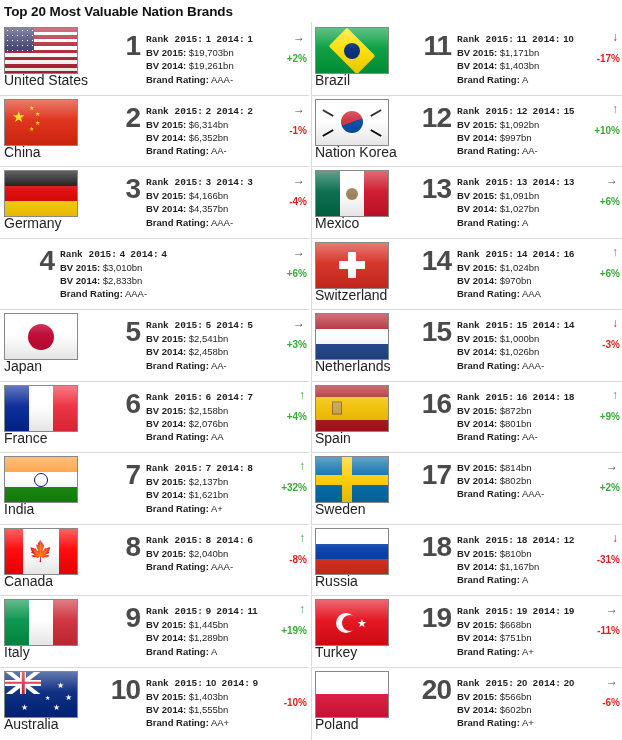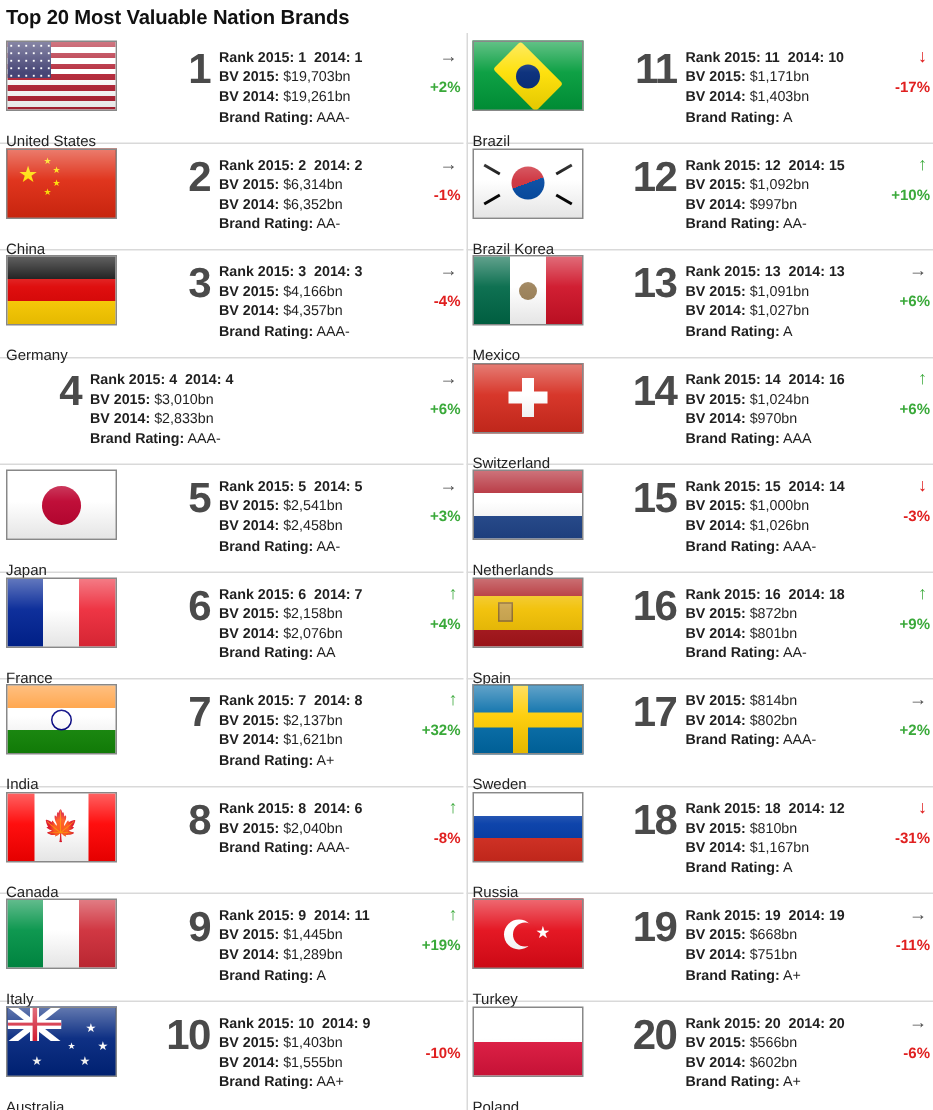--- a/index.html
+++ b/index.html
@@ -50,23 +50,23 @@
   }
   .flag {
     width: 74px;
     height: 47px;
     border: 1px solid #888;
     position: relative;
     overflow: hidden;
     background: #fff;
   }
   .country {
-    font-size: 10px;
+    font-size: 14px;
     color: #222;
-    margin-top: 15px;
+    margin-top: 1px;
     line-height: 11px;
     white-space: nowrap;
   }
   .rank {
     flex: 0 0 auto;
     min-width: 60px;
     text-align: right;
     font-size: 28px;
     font-weight: bold;
     color: #4a4a4a;
@@ -81,21 +81,21 @@
     font-size: 9.5px;
     line-height: 13.2px;
     position: relative;
   }
   .info .line {
     white-space: nowrap;
     color: #1f1f1f;
   }
   .info .line .lbl { font-weight: bold; }
   .info .line .val { font-weight: normal; }
-  .info .rankline .lbl { font-weight: bold; }
+  .info .rankline .lbl { font-weight: bold; font-family: Liberation Mono, monospace; }
   .info .rankline .num { font-weight: bold; }
   .arrow {
     position: absolute;
     right: 4px;
     top: 4px;
     font-size: 12px;
     font-weight: bold;
     line-height: 12px;
   }
   .pct {
@@ -430,21 +430,21 @@
         <div class="row">
           <div class="flagcell">
             <div class="flag f-kr">
               <div class="taeg1"></div>
               <div class="bar" style="left:6px;top:12px;transform:rotate(30deg)"></div>
               <div class="bar" style="left:6px;top:32px;transform:rotate(-30deg)"></div>
               <div class="bar" style="left:54px;top:12px;transform:rotate(-30deg)"></div>
               <div class="bar" style="left:54px;top:32px;transform:rotate(30deg)"></div>
               <div class="gloss"></div>
             </div>
-            <div class="country">Brazil Korea</div>
+            <div class="country">Nation Korea</div>
           </div>
           <div class="rank">12</div>
           <div class="info">
             <span class="arrow up">↑</span>
             <span class="pct up">+10%</span>
             <div class="line rankline"><span class="lbl">Rank 2015:</span> <span class="num">12</span>&nbsp;&nbsp;<span class="lbl">2014:</span> <span class="num">15</span></div>
             <div class="line"><span class="lbl">BV 2015:</span> <span class="val">$1,092bn</span></div>
             <div class="line"><span class="lbl">BV 2014:</span> <span class="val">$997bn</span></div>
             <div class="line"><span class="lbl">Brand Rating:</span> <span class="val">AA-</span></div>
           </div>

